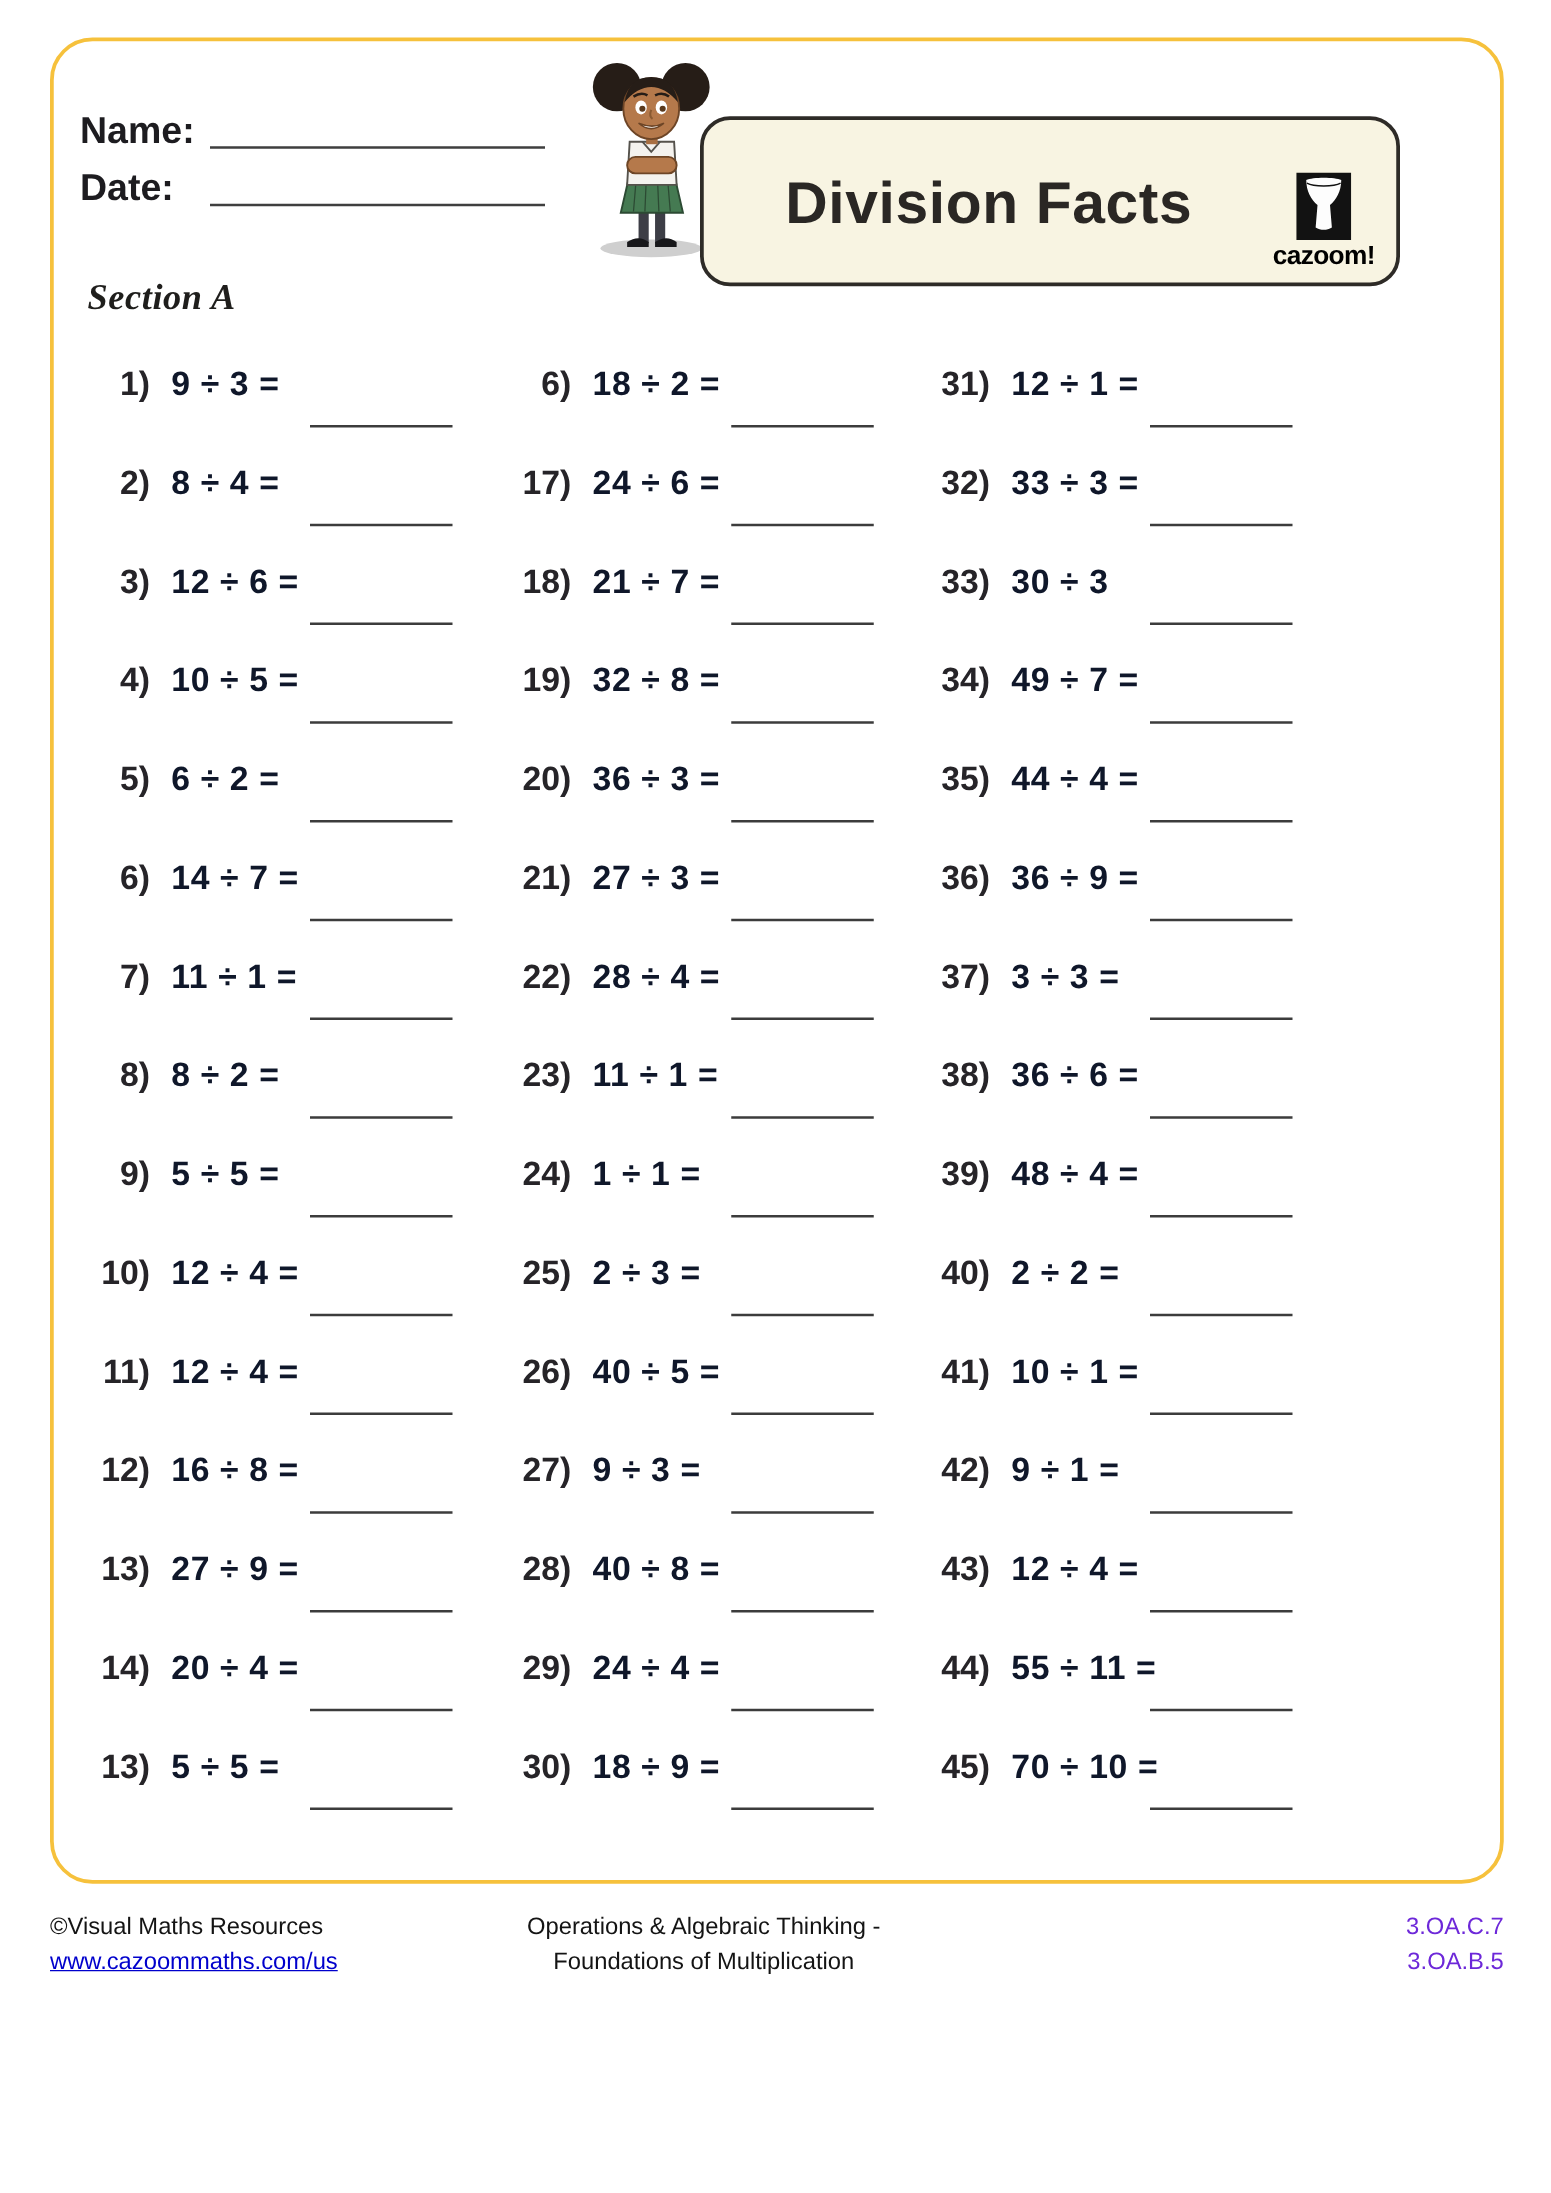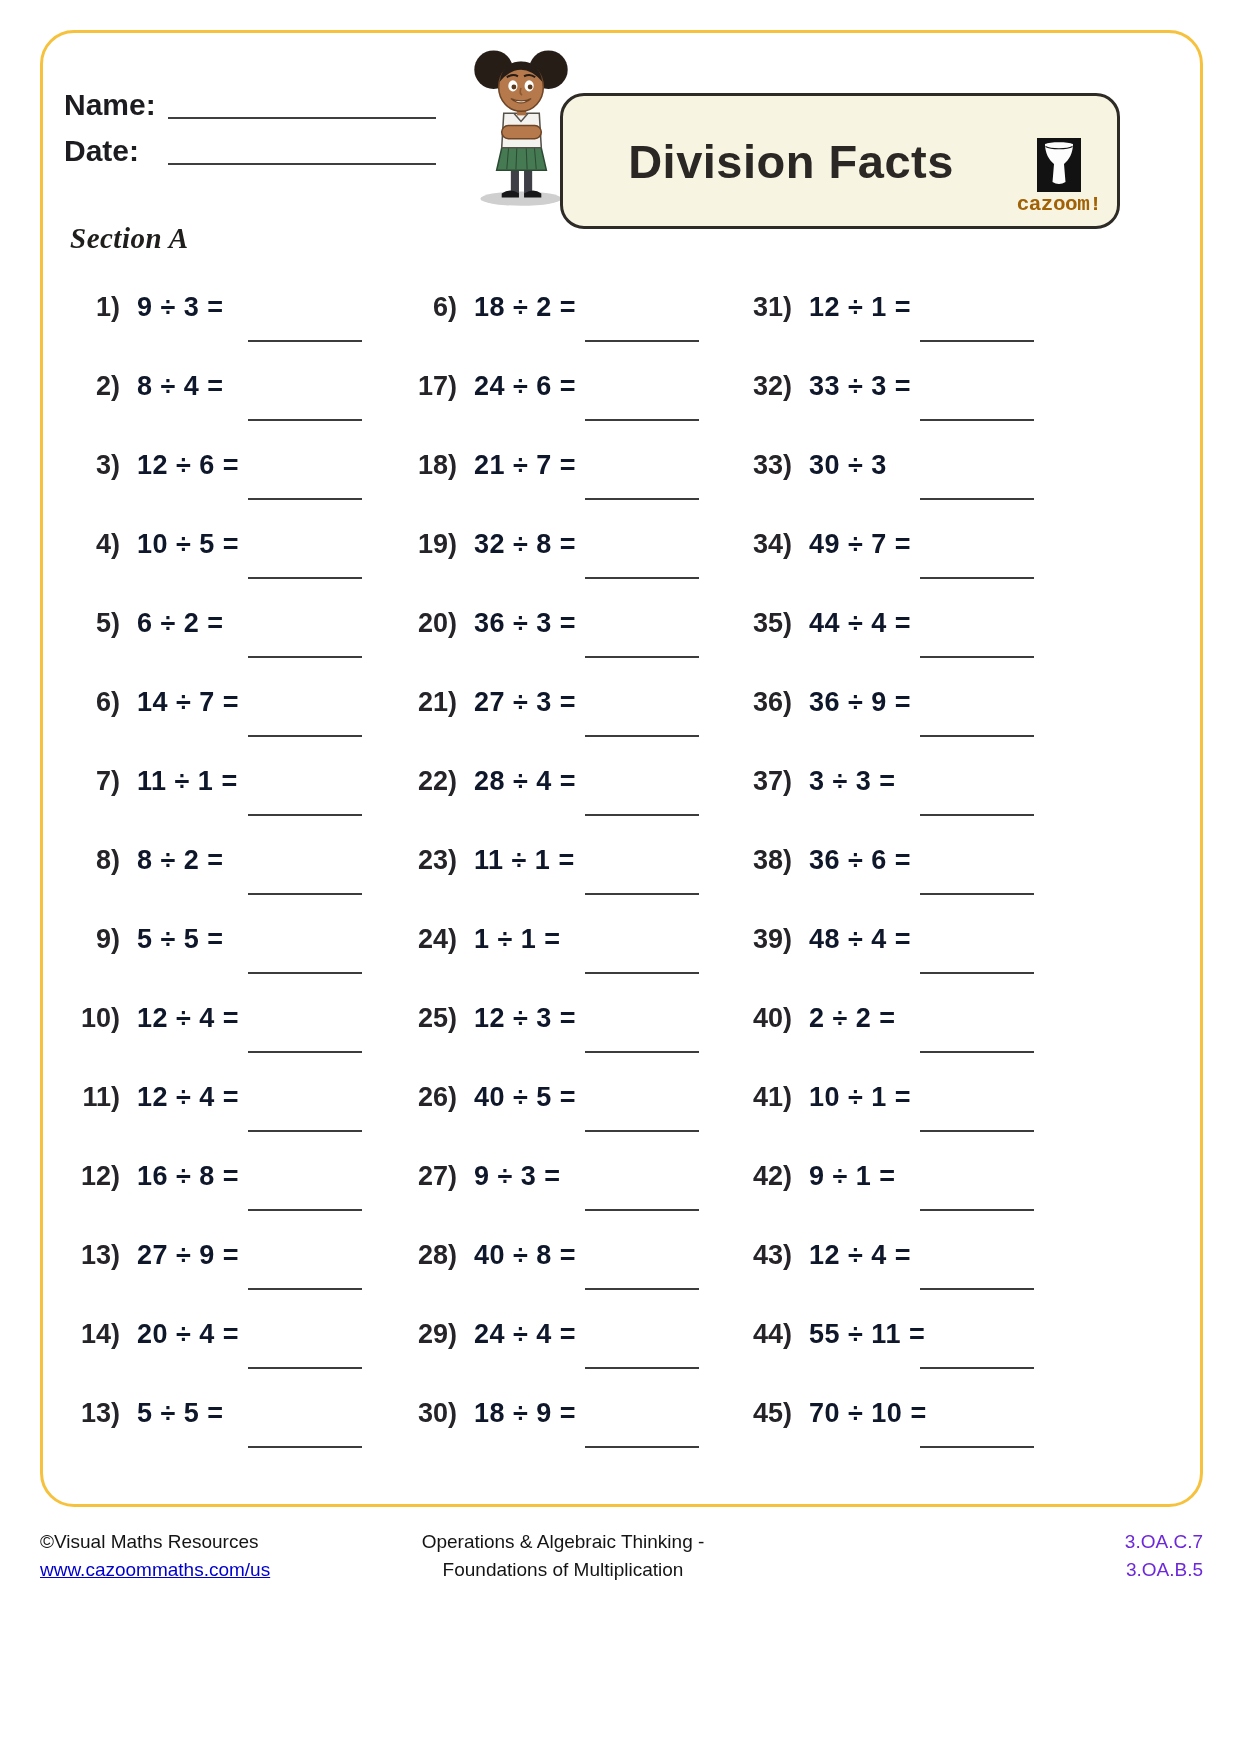--- a/index.html
+++ b/index.html
@@ -58,25 +58,25 @@
     color: #2a2724;
   }
   .logo {
     position: absolute;
     right: 16px; top: 42px;
     width: 84px;
     display: flex; flex-direction: column; align-items: center;
   }
   .logo-square { width: 44px; height: 54px; display: block; }
   .logo-word {
-    font-family: Liberation Mono, monospace;
+    font-family: Liberation Sans, sans-serif;
     font-weight: bold;
     font-size: 21px;
     letter-spacing: -0.5px;
-    color: #a16207;
+    color: #000000;
     margin-top: 1px;
     white-space: nowrap;
   }
 
   .section-heading {
     position: absolute;
     left: 70px; top: 222px;
     font-family: "Liberation Serif", serif;
     font-style: italic;
     font-weight: bold;
@@ -347,21 +347,21 @@
       <div class="cell">
         <div class="prob-line">
           <span class="num">24)</span>
           <span class="expr">1 ÷ 1 =</span>
         </div>
         <div class="answer-line"></div>
       </div>
       <div class="cell">
         <div class="prob-line">
           <span class="num">25)</span>
-          <span class="expr">12 ÷ 3 =</span>
+          <span class="expr">2 ÷ 3 =</span>
         </div>
         <div class="answer-line"></div>
       </div>
       <div class="cell">
         <div class="prob-line">
           <span class="num">26)</span>
           <span class="expr">40 ÷ 5 =</span>
         </div>
         <div class="answer-line"></div>
       </div>

